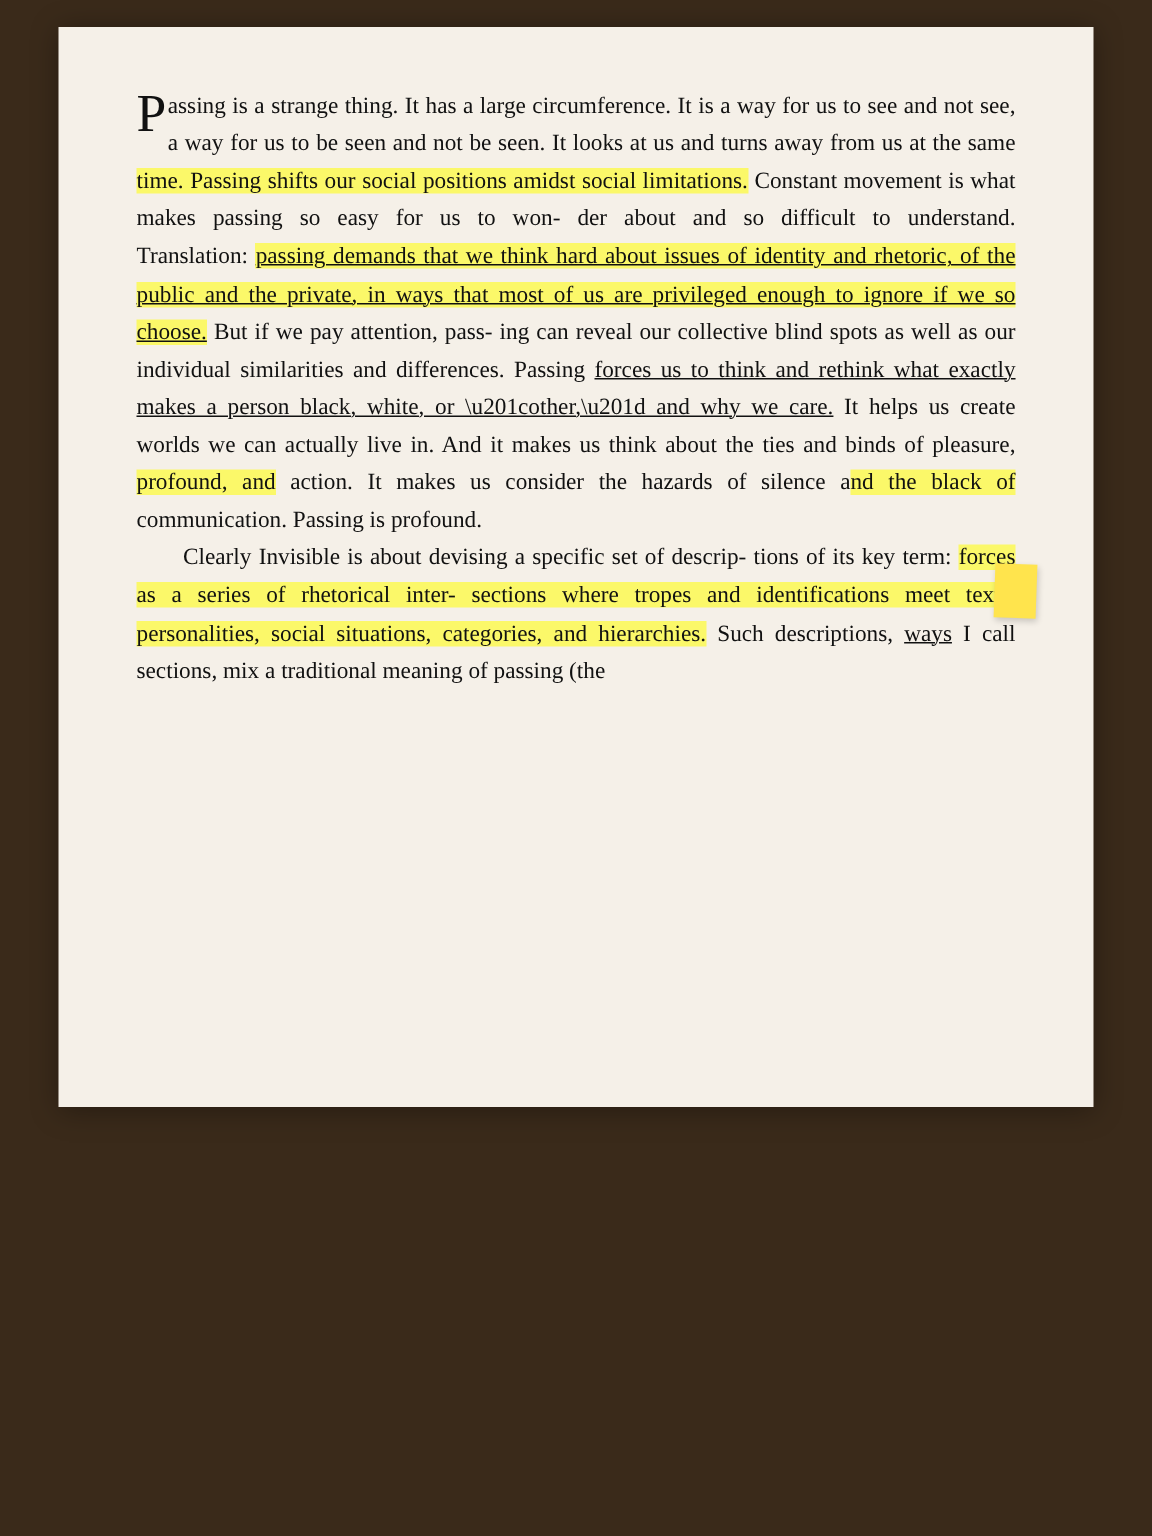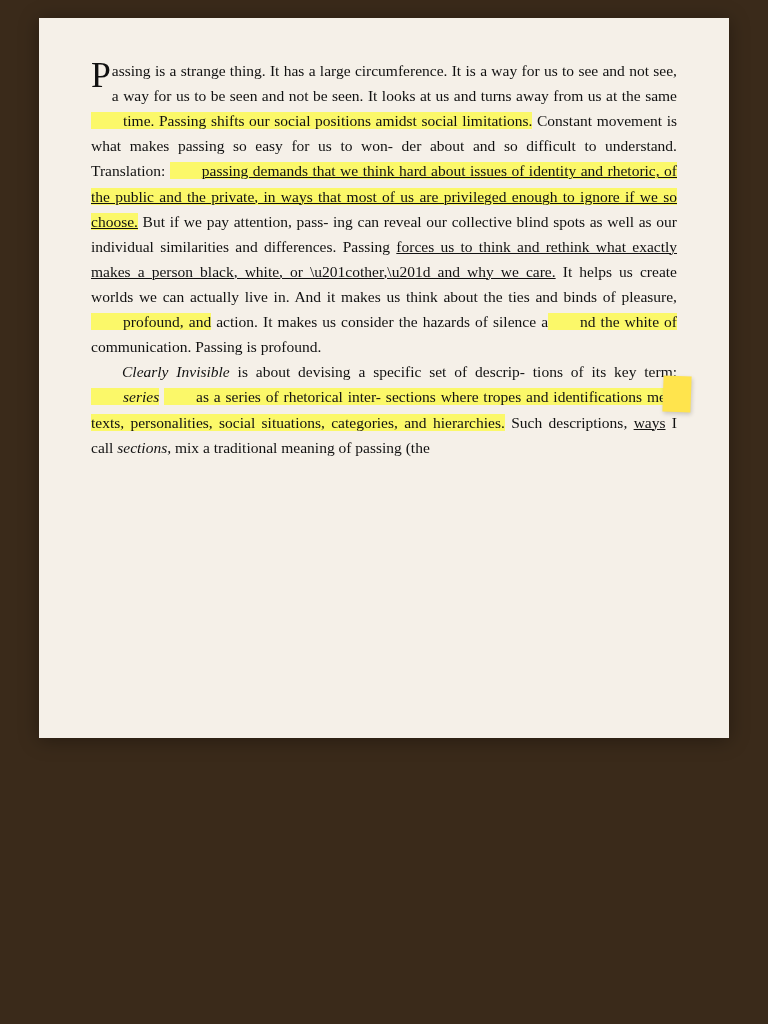--- a/index.html
+++ b/index.html
@@ -36,30 +36,28 @@
       font-size: 2.3em;
       float: left;
       line-height: 0.78;
       margin-right: 1px;
       margin-top: 4px;
       font-family: Georgia, serif;
     }
 
     .highlight-yellow {
       background-color: rgba(255, 255, 0, 0.55);
-      padding-left: 32px;
     }
 
     .underline {
       text-decoration: underline;
       text-decoration-thickness: 1px;
     }
 
     .italic {
-      font-style: italic;
       margin-top: 15px;
     }
 
     .sticky-note {
       position: absolute;
       right: 38px;
       top: 358px;
       width: 28px;
       height: 36px;
       background: #ffe44d;
@@ -102,27 +100,27 @@
       Constant movement is what makes passing so easy for us to won-
       der about and so difficult to understand. Translation:&nbsp;<span class="highlight-yellow underline">passing
       demands that we think hard about issues of identity and rhetoric,
       of the public and the private, in ways that most of us are privileged
       enough to ignore if we so choose.</span> But if we pay attention, pass-
       ing can reveal our collective blind spots as well as our individual
       similarities and differences. Passing <span class="underline">forces us to think and rethink
       what exactly makes a person black, white, or \u201cother,\u201d and why
       we care.</span> It helps us create worlds we can actually live in. And it
       makes us think about the ties and binds of pleasure, <span class="highlight-yellow">profound, and</span>
-      action. It makes us consider the hazards of silence a<span class="highlight-yellow">nd the white of</span>
+      action. It makes us consider the hazards of silence a<span class="highlight-yellow">nd the black of</span>
       communication. Passing is profound.
     </p>
 
     <p class="para-indent" style="margin-top:0;">
       <span class="italic">Clearly Invisible</span> is about devising a specific set of descrip-
-      tions of its key term: <span class="italic highlight-yellow">series</span> <span class="highlight-yellow">as a series of rhetorical inter-
+      tions of its key term: <span class="italic highlight-yellow">forces</span> <span class="highlight-yellow">as a series of rhetorical inter-
       sections where tropes and identifications meet texts, personalities,
       social situations, categories, and hierarchies.</span> Such descriptions,
       <span class="underline">ways</span> I call <span class="italic">sections</span>, mix a traditional meaning of passing (the
     </p>
 
   </div>
 
 
 </div>
 

